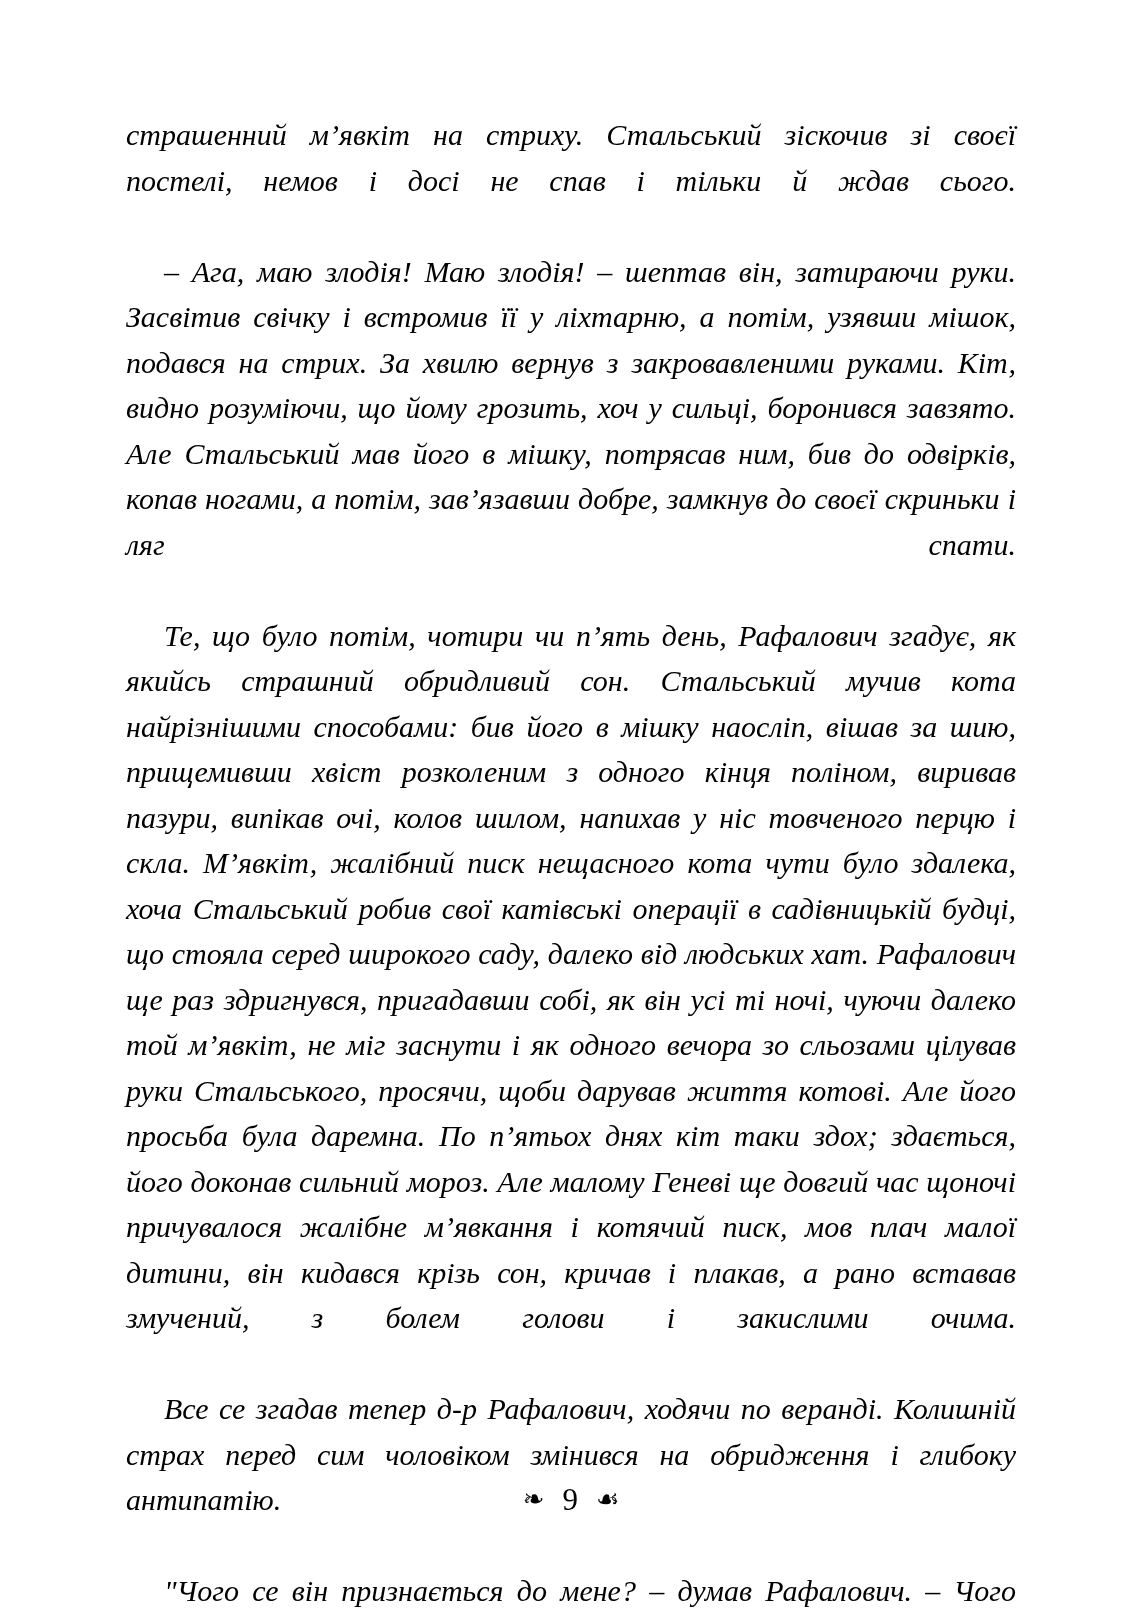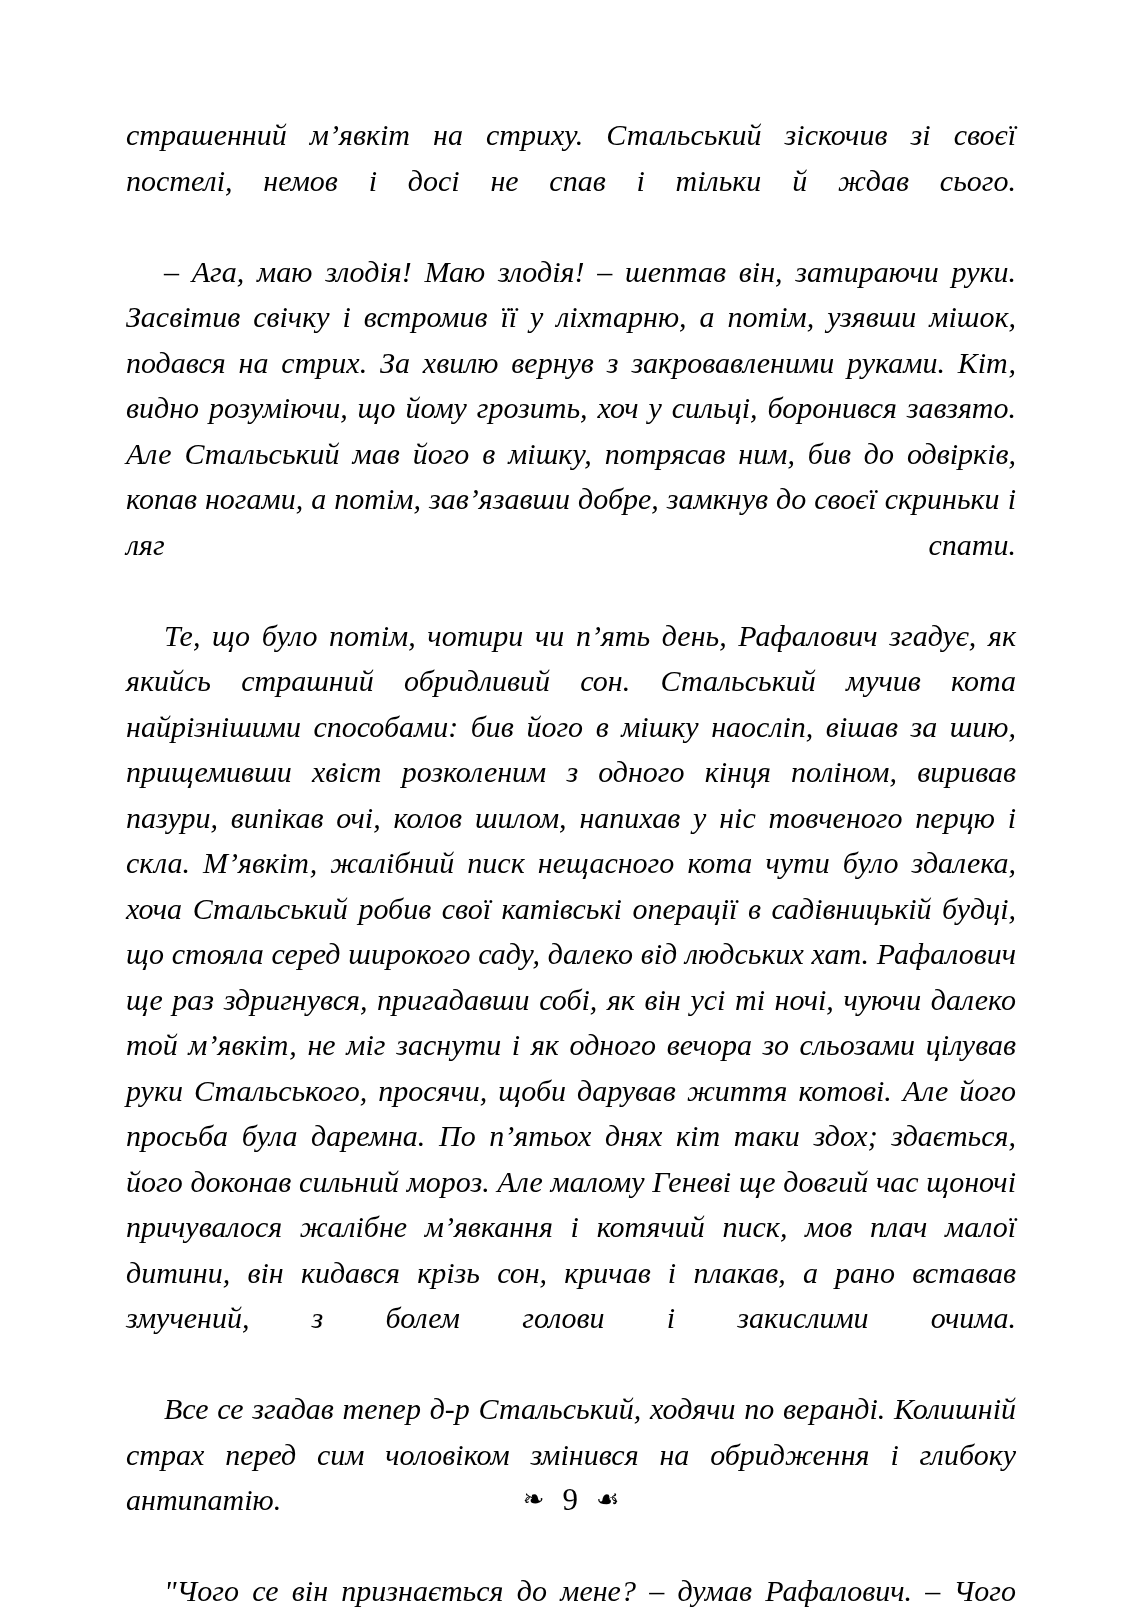--- a/index.html
+++ b/index.html
@@ -81,21 +81,21 @@
 </style>
 </head>
 <body>
 
 <div class="page">
 
   <div class="text-block">
     <p class="para continued">страшенний м’явкіт на стриху. Стальський зіскочив зі своєї постелі, немов і досі не спав і тільки й ждав сього.</p>
     <p class="para">– Ага, маю злодія! Маю злодія! – шептав він, затираючи руки. Засвітив свічку і встромив її у ліхтарню, а потім, узявши мішок, подався на стрих. За хвилю вернув з закровавленими руками. Кіт, видно розуміючи, що йому грозить, хоч у сильці, боронився завзято. Але Стальський мав його в мішку, потрясав ним, бив до одвірків, копав ногами, а потім, зав’язавши добре, замкнув до своєї скриньки і ляг спати.</p>
     <p class="para">Те, що було потім, чотири чи п’ять день, Рафалович згадує, як якийсь страшний обридливий сон. Стальський мучив кота найрізнішими способами: бив його в мішку наосліп, вішав за шию, прищемивши хвіст розколеним з одного кінця поліном, виривав пазури, випікав очі, колов шилом, напихав у ніс товченого перцю і скла. М’явкіт, жалібний писк нещасного кота чути було здалека, хоча Стальський робив свої катівські операції в садівницькій будці, що стояла серед широкого саду, далеко від людських хат. Рафалович ще раз здригнувся, пригадавши собі, як він усі ті ночі, чуючи далеко той м’явкіт, не міг заснути і як одного вечора зо сльозами цілував руки Стальського, просячи, щоби дарував життя котові. Але його просьба була даремна. По п’ятьох днях кіт таки здох; здається, його доконав сильний мороз. Але малому Геневі ще довгий час щоночі причувалося жалібне м’явкання і котячий писк, мов плач малої дитини, він кидався крізь сон, кричав і плакав, а рано вставав змучений, з болем голови і закислими очима.</p>
-    <p class="para">Все се згадав тепер д-р Стальський, ходячи по веранді. Колишній страх перед сим чоловіком змінився на обридження і глибоку антипатію.</p>
+    <p class="para">Все се згадав тепер д-р Рафалович, ходячи по веранді. Колишній страх перед сим чоловіком змінився на обридження і глибоку антипатію.</p>
     <p class="para">"Чого се він признається до мене? – думав Рафалович. – Чого тішиться і заскакує, мовби ми були Бог зна якими приятелями?"</p>
 
   </div>
 
   <div class="folio">
     <span class="orn">❧</span><span class="num">9</span><span class="orn">☙</span>
   </div>
 
 </div>
 

